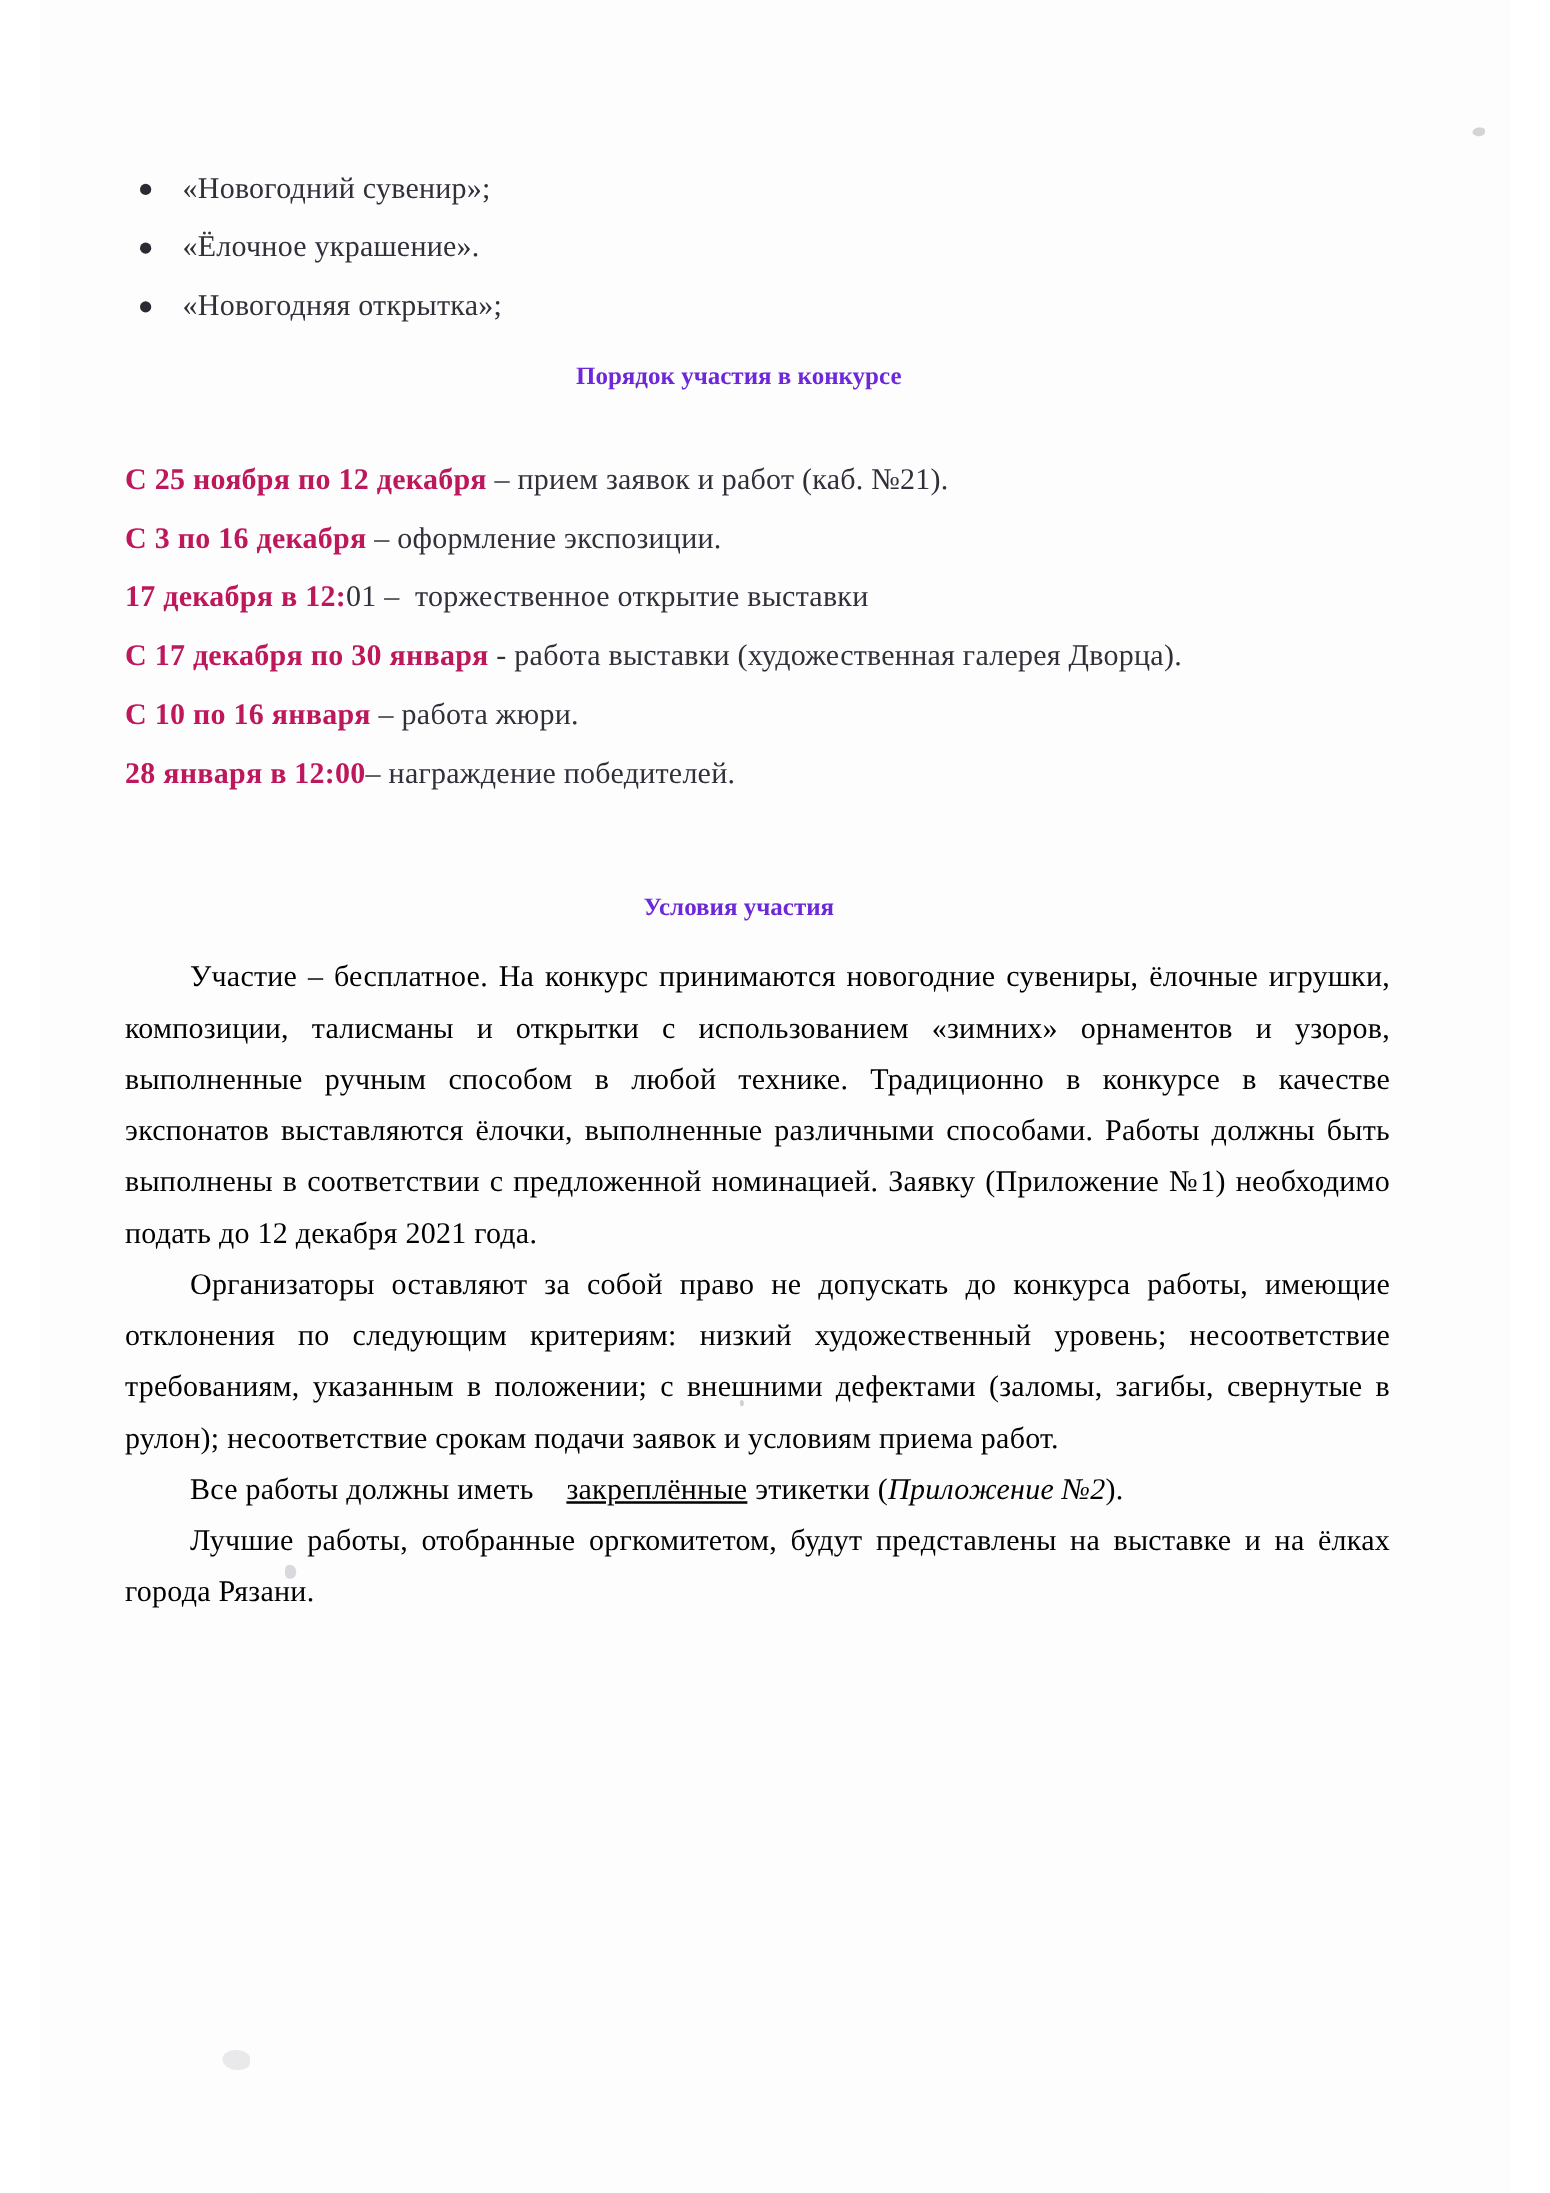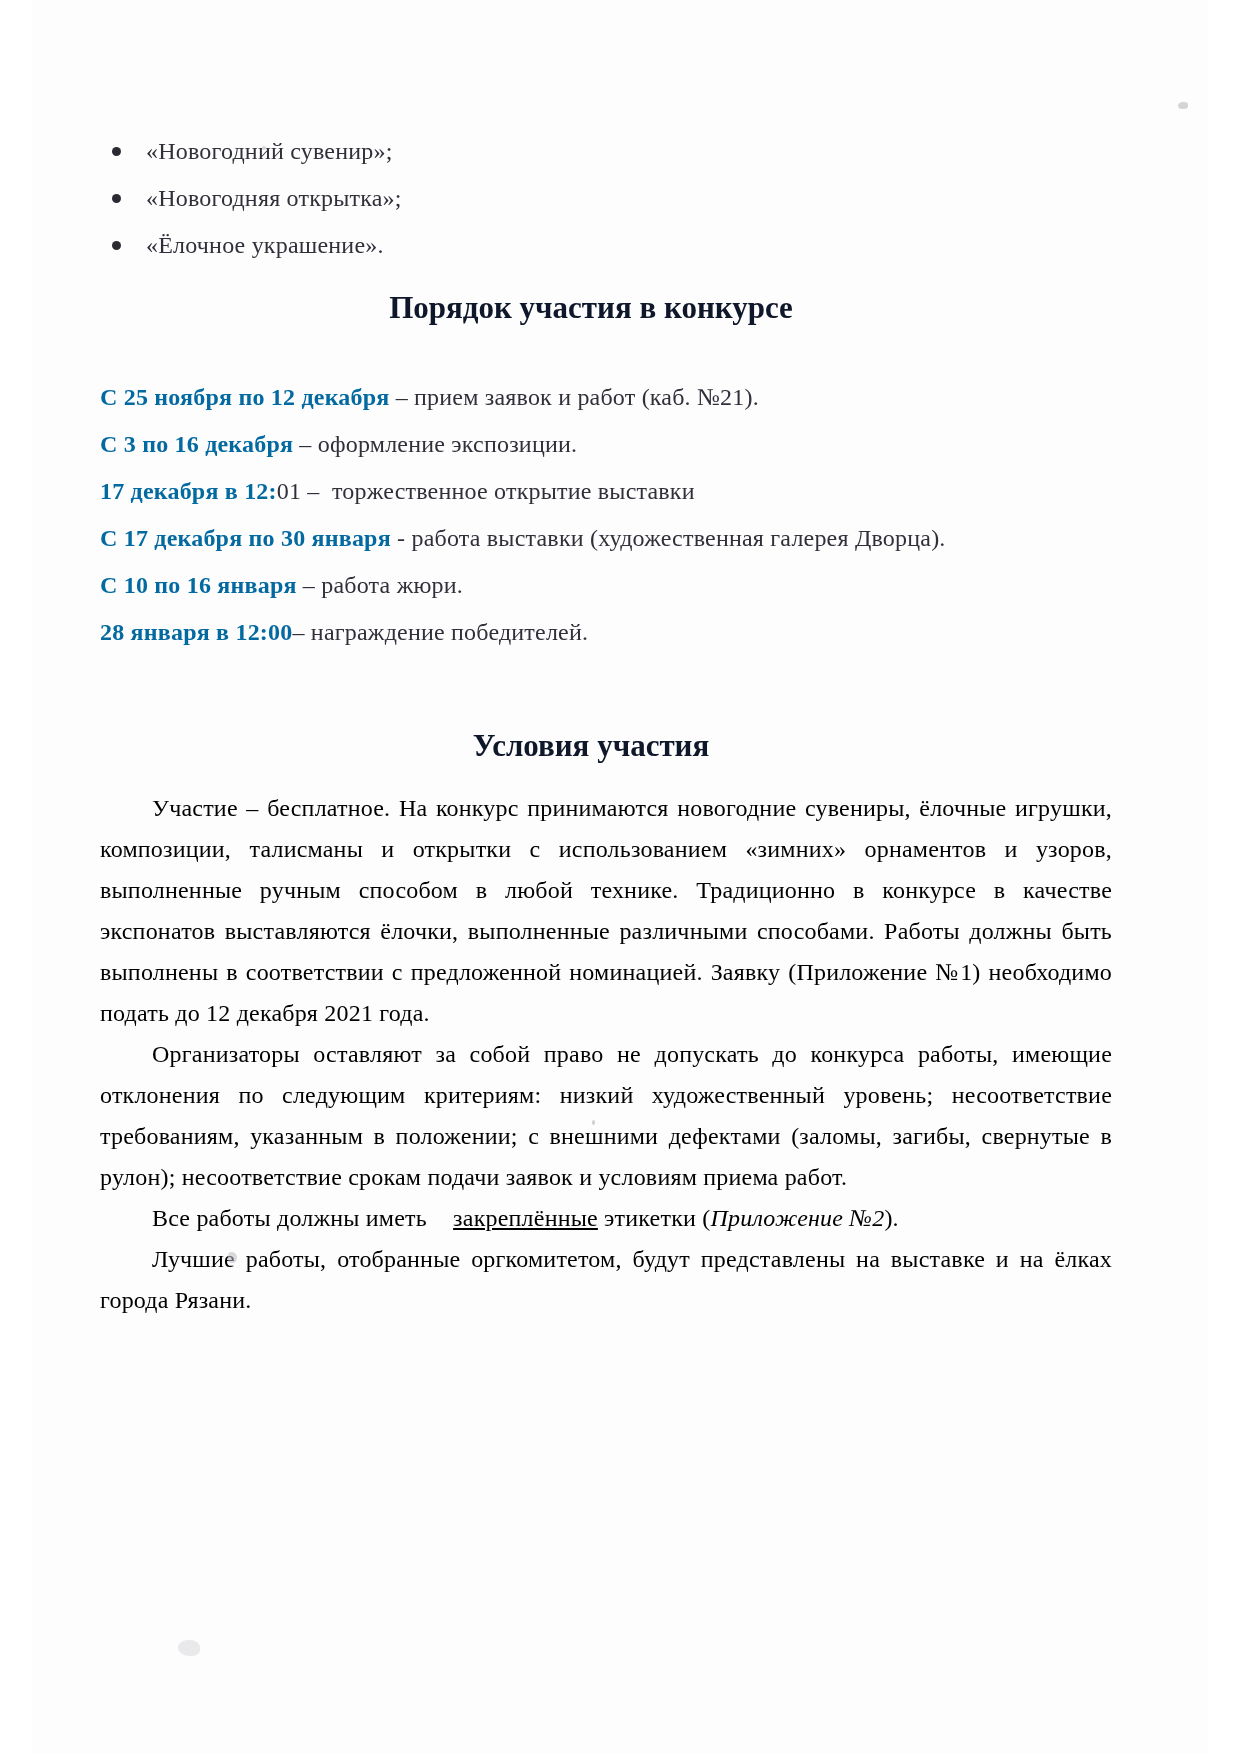--- a/index.html
+++ b/index.html
@@ -39,34 +39,34 @@
     top: 11px;
     width: 9px;
     height: 9px;
     border-radius: 50%;
     background: #2a2a32;
   }
   
   .heading {
     text-align: center;
     font-weight: bold;
-    font-size: 31px;
-    color: #0f172a;
+    font-size: 20px;
+    color: #6d28d9;
     margin: 0 30px 0 0;
   }
   .heading.h1 { margin-bottom: 48px; }
   .heading.h2 { margin-top: 72px; margin-bottom: 24px; }
   
   .schedule p {
     margin: 0;
     line-height: 47px;
     letter-spacing: 0.2px;
     white-space: pre-wrap;
   }
-  .schedule b { color: #0369a1; }
+  .schedule b { color: #be185d; }
   
   .paras p {
     margin: 0;
     text-align: justify;
     text-indent: 52px;
     line-height: 41px;
     letter-spacing: 0.2px;
     color: #000000;
   }
   .paras p span.u { text-decoration: underline; margin-left: 20px; }
@@ -115,25 +115,25 @@
 
 <div class="page">
 
   <ul class="bullets">
     <li>
       <span class="dot"></span>
       <span>«Новогодний сувенир»;</span>
     </li>
     <li>
       <span class="dot"></span>
-      <span>«Новогодняя открытка»;</span>
+      <span>«Ёлочное украшение».</span>
     </li>
     <li>
       <span class="dot"></span>
-      <span>«Ёлочное украшение».</span>
+      <span>«Новогодняя открытка»;</span>
     </li>
   </ul>
 
   <div class="heading h1">Порядок участия в конкурсе</div>
 
   <div class="schedule">
     <p><b>С 25 ноября по 12 декабря</b><span> – прием заявок и работ (каб. №21).</span></p>
     <p><b>С 3 по 16 декабря</b><span> – оформление экспозиции.</span></p>
     <p><b>17 декабря в 12:</b><span>01 –  торжественное открытие выставки</span></p>
     <p><b>С 17 декабря по 30 января</b><span> - работа выставки (художественная галерея Дворца).</span></p>

